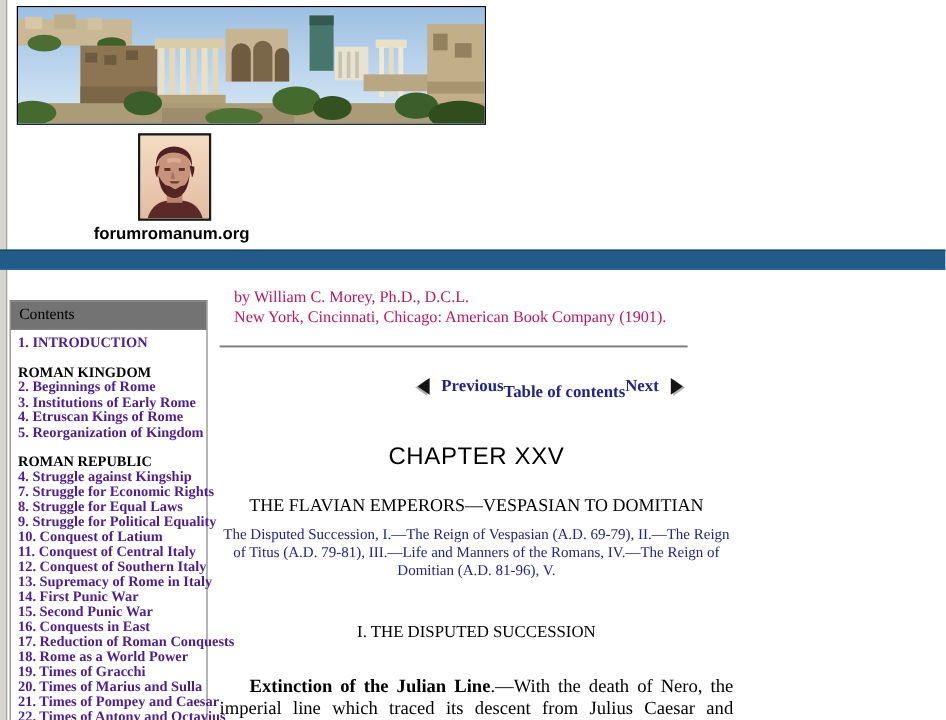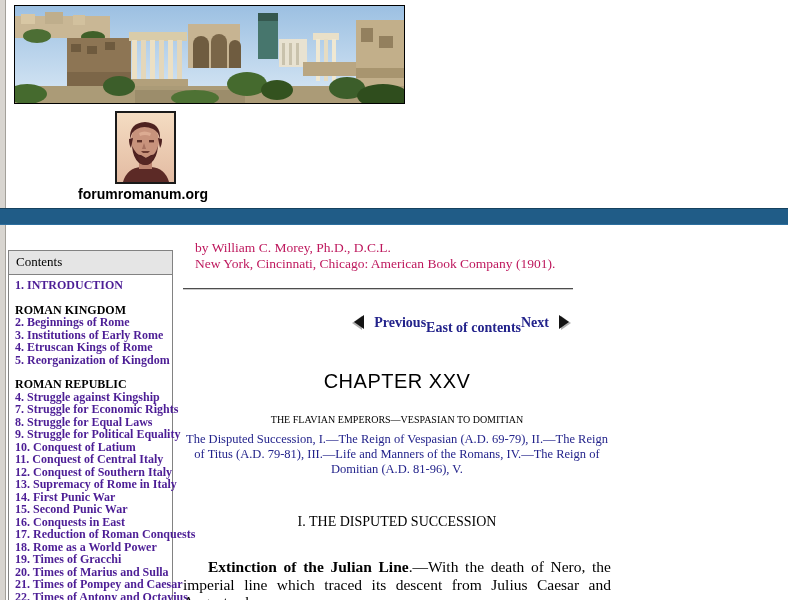--- a/index.html
+++ b/index.html
@@ -27,21 +27,21 @@
   .blue-bar{
     position:absolute;left:0;top:208px;width:788px;height:15px;
     background:#205c87;border-top:1px solid #16425f;border-bottom:1px solid #2d6f9e;
   }
   
   .sidebar{
     position:absolute;left:8px;top:250px;width:163px;height:380px;
     border:1px solid #828282;background:#fff;
   }
   .sidebar-title{
-    background:#e5e5e5;border-bottom:1px solid #828282;
+    background:#737373;border-bottom:1px solid #828282;
     font-size:13px;color:#000;padding:3px 7px 4px 7px;
   }
   .sidebar-list{padding:4px 4px 6px 6px;font-size:12px;line-height:12.5px;}
   .toc-link{color:#4c1d95;text-decoration:none;display:block;cursor:pointer;white-space:nowrap;font-weight:bold;}
   .toc-heading{font-weight:bold;color:#000;margin-top:12px;white-space:nowrap;}
   
   .main{position:absolute;left:183px;top:240px;width:428px;}
   .page-title{
     font-family:"Liberation Sans",sans-serif;font-size:21px;font-weight:400;
     color:#23238b;margin:0 0 4px 0;line-height:24px;
@@ -58,21 +58,21 @@
   .nav-link{
     display:flex;align-items:center;gap:8px;cursor:pointer;
     font-weight:bold;font-size:14px;color:#23238b;
   }
   .nav-toc{margin-top:6px;font-weight:bold;font-size:14px;color:#23238b;cursor:pointer;}
   .arrow-icon{display:inline-block;line-height:0;}
   .chapter-heading{
     margin-top:34px;text-align:center;font-family:"Liberation Sans",sans-serif;
     font-size:20px;color:#000;letter-spacing:0.5px;
   }
-  .chapter-subtitle{margin-top:21px;text-align:center;font-size:10px;color:#000;}
+  .chapter-subtitle{margin-top:21px;text-align:center;font-size:15px;color:#000;}
   .chapter-summary{
     margin-top:7px;text-align:center;font-size:12.5px;color:#23238b;
     line-height:15px;padding:0 1px;
   }
   .section-heading{margin-top:37px;text-align:center;font-size:14px;color:#000;}
   .body-para{
     margin:28px 0 0 0;font-size:15.5px;line-height:17.5px;color:#000;
     text-align:justify;text-indent:25px;
   }
 </style>
@@ -225,21 +225,21 @@
   <div class="nav-row">
     <div class="nav-link">
       <span class="arrow-icon">
         <svg width="16" height="17" viewBox="0 0 16 17">
           <polygon points="12,2 12,16 2,9" fill="#b0b0b0"></polygon>
           <polygon points="14,1 14,15 4,8" fill="#141414"></polygon>
         </svg>
       </span>
       <span>Previous</span>
     </div>
-    <div class="nav-toc">East of contents</div>
+    <div class="nav-toc">Table of contents</div>
     <div class="nav-link">
       <span>Next</span>
       <span class="arrow-icon">
         <svg width="16" height="17" viewBox="0 0 16 17">
           <polygon points="4,2 4,16 14,9" fill="#b0b0b0"></polygon>
           <polygon points="2,1 2,15 12,8" fill="#141414"></polygon>
         </svg>
       </span>
     </div>
   </div>

